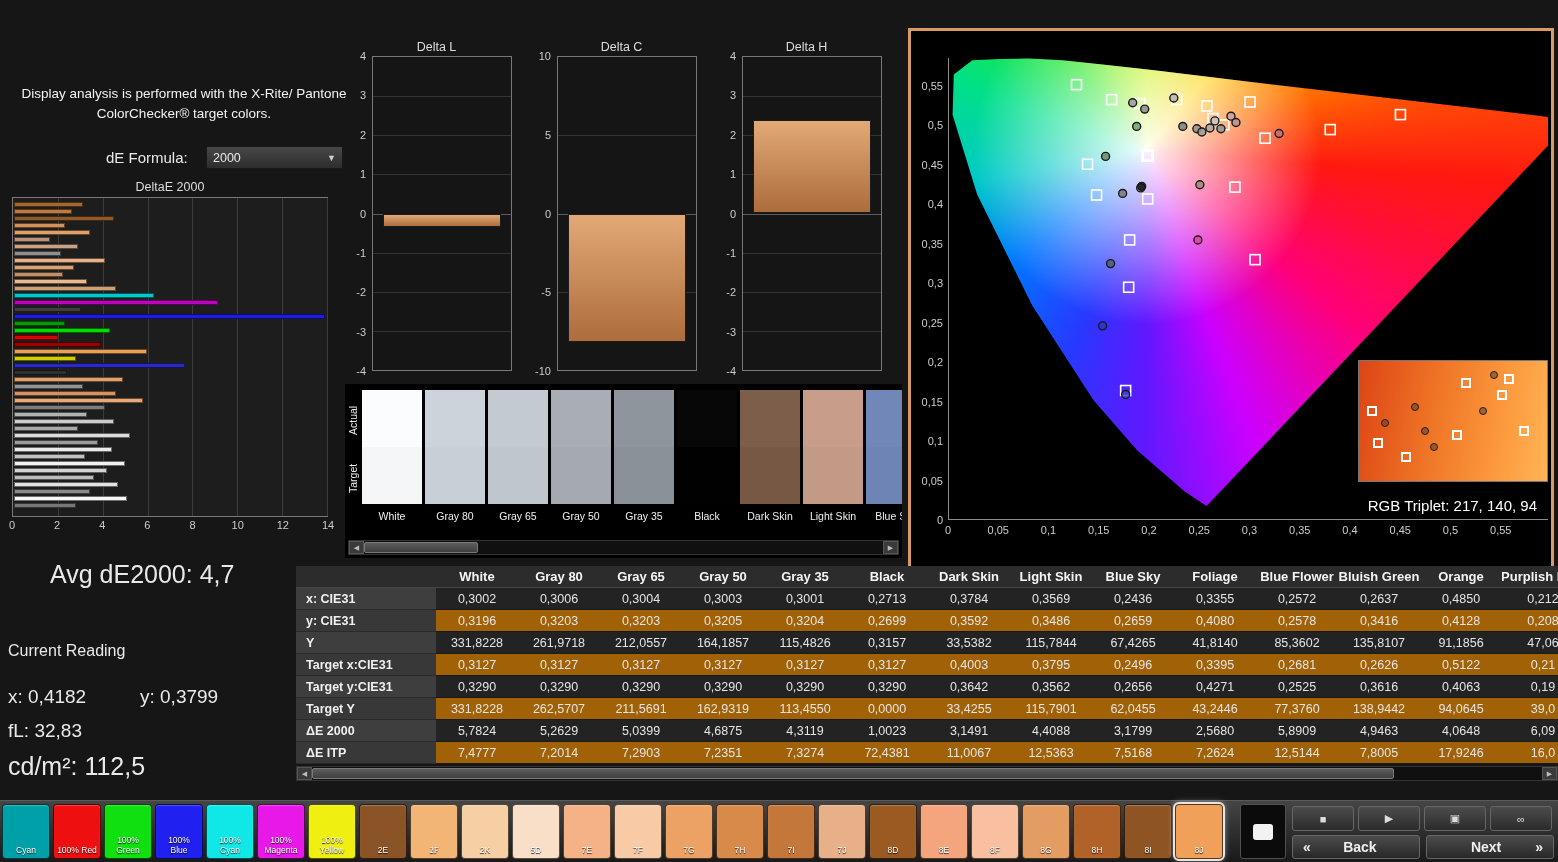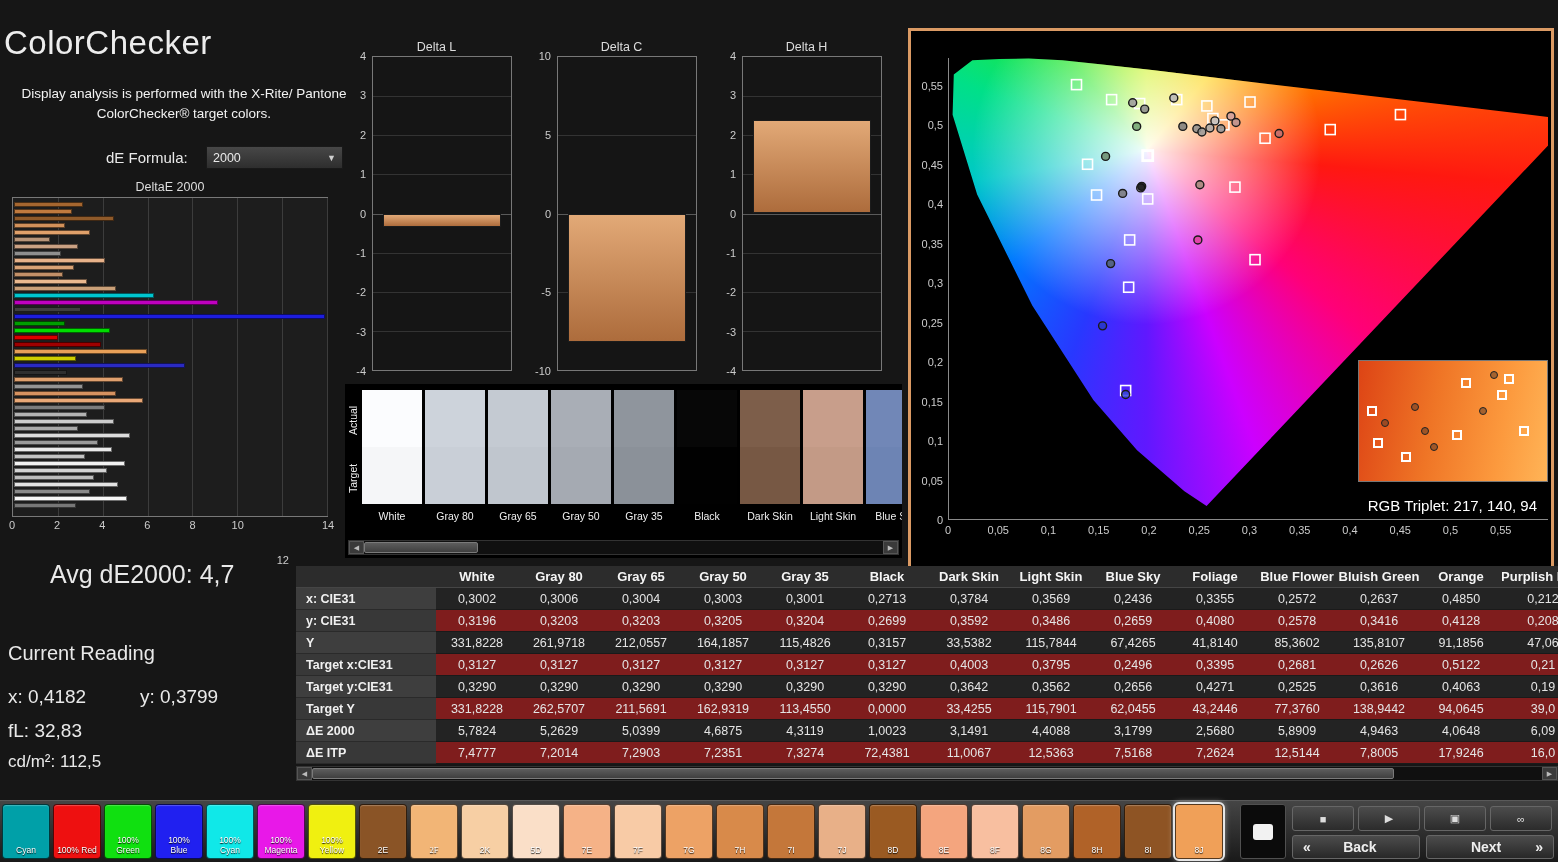--- a/index.html
+++ b/index.html
@@ -67,33 +67,33 @@
   .cie-ytick{position:absolute;left:0;width:32px;text-align:right;font-size:11px;color:#ccc}
   .cie-inset{position:absolute;left:447px;top:329px;width:190px;height:122px;border:1px solid #777;
     background:linear-gradient(100deg,#dd4415 0%,#ef7526 40%,#fc9a3e 75%,#ffb457 100%)}
   .inset-sq{position:absolute;width:10px;height:10px;border:2px solid #fff;transform:translate(-50%,-50%)}
   .inset-ci{position:absolute;width:8px;height:8px;border-radius:50%;border:1.5px solid #222;background:rgba(95,60,40,.55);transform:translate(-50%,-50%)}
   .cie-rgb{position:absolute;right:14px;top:466px;font-size:15px;color:#fff}
 
   
   .stat-avg{position:absolute;left:50px;top:560px;font-size:25px}
   .stat-max{position:absolute;left:31px;top:596px;font-size:25px}
-  .stat-cur{position:absolute;left:8px;top:642px;font-size:20px}
+  .stat-cur{position:absolute;left:8px;top:642px;font-size:16px}
   .stat-x{position:absolute;left:8px;top:686px;font-size:19px}
   .stat-y{position:absolute;left:140px;top:686px;font-size:19px}
   .stat-fl{position:absolute;left:8px;top:720px;font-size:19px}
-  .stat-cd{position:absolute;left:8px;top:752px;font-size:17px}
+  .stat-cd{position:absolute;left:8px;top:752px;font-size:25px}
 
   
   .data-table{position:absolute;left:296px;top:566px;width:1262px;height:199px;overflow:hidden;display:grid;grid-template-columns:140px repeat(14,82px);grid-auto-rows:22px;font-size:12.5px}
   .th{background:#2c2c2c;color:#f5f5f5;font-weight:bold;font-size:13px;display:flex;align-items:center;justify-content:center;border-bottom:1px solid #454545;white-space:nowrap;overflow:hidden}
   .tl{background:#3e3e3e;font-weight:bold;color:#f0f0f0;display:flex;align-items:center;padding-left:10px;border-bottom:1px solid #2a2a2a;white-space:nowrap}
   .tl.odd{background:#383838}
   .td{background:#232323;color:#e4e4e4;display:flex;align-items:center;justify-content:center;border-bottom:1px solid #1a1a1a;white-space:nowrap;overflow:hidden}
-  .td.odd{background:#7f1d1d}
+  .td.odd{background:#a16207}
   .table-scroll{position:absolute;left:296px;top:766px;width:1262px}
 
   
   .toolbar{position:absolute;left:0;top:800px;width:1558px;height:62px;background:linear-gradient(180deg,#454545,#191919);border-top:1px solid #5a5a5a}
   .tb-swatches{position:absolute;left:2px;top:3px;display:flex;gap:3px}
   .tb-swatch{position:relative;width:48px;height:55px;border-radius:4px;border:1px solid rgba(0,0,0,.65);box-shadow:inset 0 1px 1px rgba(255,255,255,.25);cursor:pointer}
   .tb-swatch.selected{outline:2px solid #e6e6e6;box-shadow:0 0 7px rgba(255,255,255,.8)}
   .tb-label{position:absolute;left:50%;bottom:2px;transform:translateX(-50%);width:40px;text-align:center;font-size:8.5px;line-height:1.15;color:#fff;text-shadow:0 1px 1px rgba(0,0,0,.9)}
   .pattern-btn{position:absolute;left:1240px;top:3px;width:46px;height:55px;background:#0b0b0b;border:1px solid #505050;border-radius:3px;display:flex;align-items:center;justify-content:center;cursor:pointer}
   .pw-icon{width:20px;height:16px;background:#f2f2f2;border-radius:3px}
@@ -101,21 +101,20 @@
   .ctl-btn{width:62px;height:25px;background:linear-gradient(180deg,#4c4c4c,#2b2b2b);border:1px solid #666;border-radius:3px;color:#ddd;font-size:11px;cursor:pointer;font-family:inherit}
   .nav-btn{position:absolute;top:34px;height:24px;background:linear-gradient(180deg,#4c4c4c,#282828);border:1px solid #666;border-radius:3px;color:#eee;font-size:14px;font-weight:bold;display:flex;align-items:center;justify-content:space-between;padding:0 10px;cursor:pointer;font-family:inherit}
   .nav-btn.back{left:1292px;width:128px}
   .nav-btn.next{left:1426px;width:128px}
 </style>
 </head>
 <body>
 
 <div id="app">
 
-  <div class="title">ColorChecker</div>
   <div class="subtitle">Display analysis is performed with the X-Rite/ Pantone ColorChecker® target colors.</div>
   <div class="formula-label">dE Formula:</div>
   <div class="formula-select">
     <span>2000</span>
     <span class="dd-arrow">▼</span>
   </div>
 
   <div class="de-title">DeltaE 2000</div>
   <div class="de-chart">
     <div>
@@ -174,21 +173,21 @@
         <div class="de-bar" style="width: 20%; background: rgb(119, 119, 119);"></div>
       </div>
   </div>
   <div class="de-xticks">
       <span class="de-xtick" style="left: 0%;">0</span>
       <span class="de-xtick" style="left: 14.2857%;">2</span>
       <span class="de-xtick" style="left: 28.5714%;">4</span>
       <span class="de-xtick" style="left: 42.8571%;">6</span>
       <span class="de-xtick" style="left: 57.1429%;">8</span>
       <span class="de-xtick" style="left: 71.4286%;">10</span>
-      <span class="de-xtick" style="left: 85.7143%; margin-top: 35px;">12</span>
+      <span class="de-xtick" style="left: 85.7143%;">12</span>
       <span class="de-xtick" style="left: 100%;">14</span>
     </div>
 
   <div class="delta-slot dc1">
       <div class="dc-title">Delta L</div>
       <div class="dc-ylabels">
         <span class="dc-ytick" style="top: calc(0% - 6px);">4</span>
         <span class="dc-ytick" style="top: calc(12.5% - 6px);">3</span>
         <span class="dc-ytick" style="top: calc(25% - 6px);">2</span>
         <span class="dc-ytick" style="top: calc(37.5% - 6px);">1</span>

